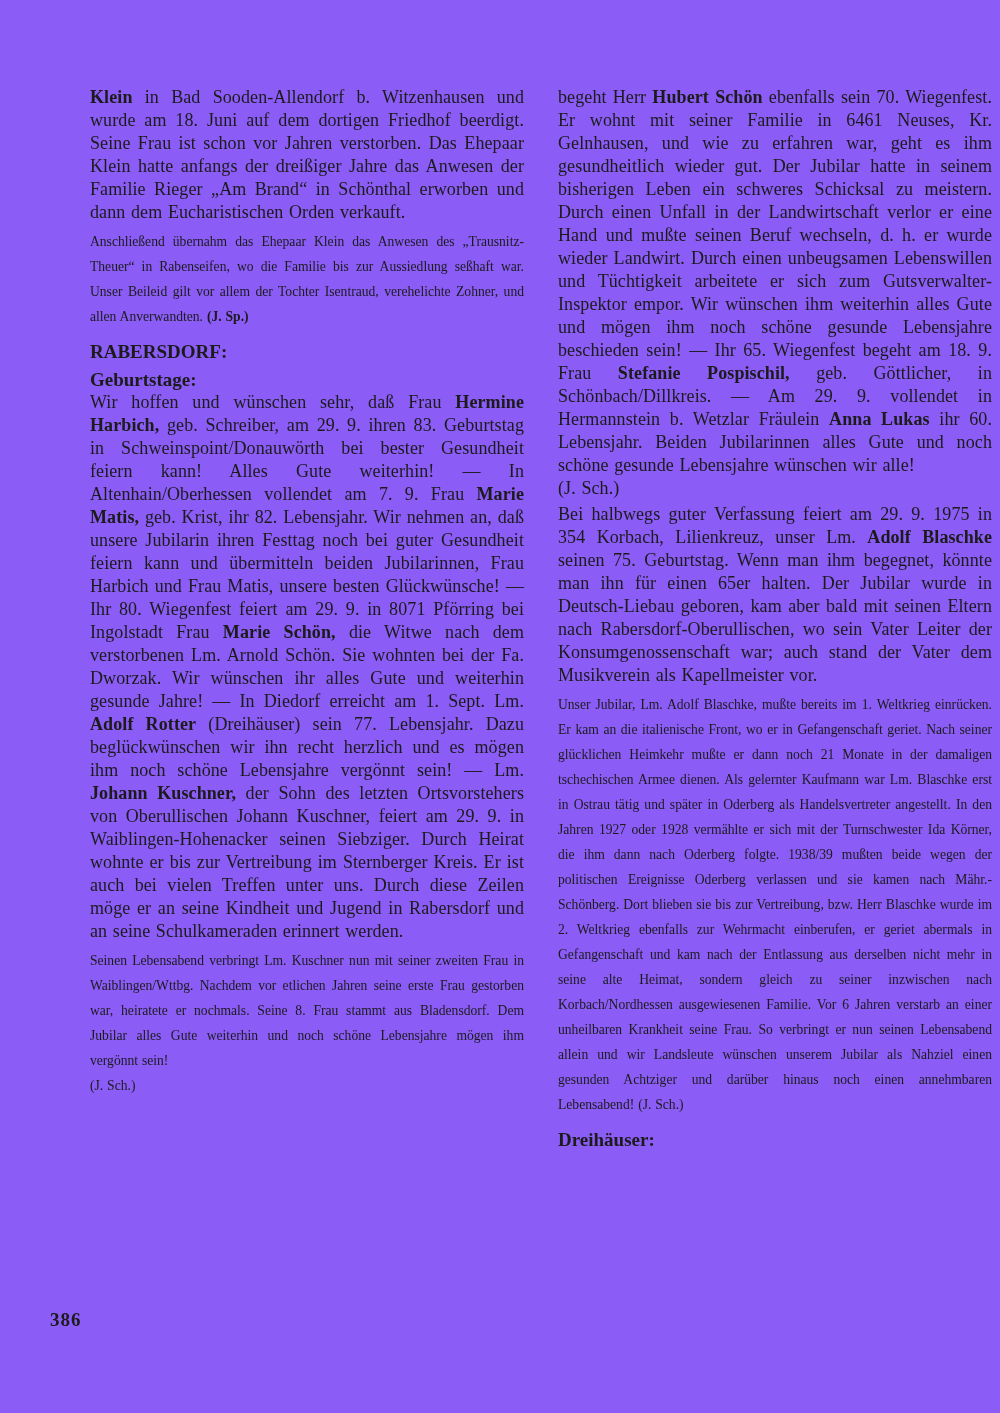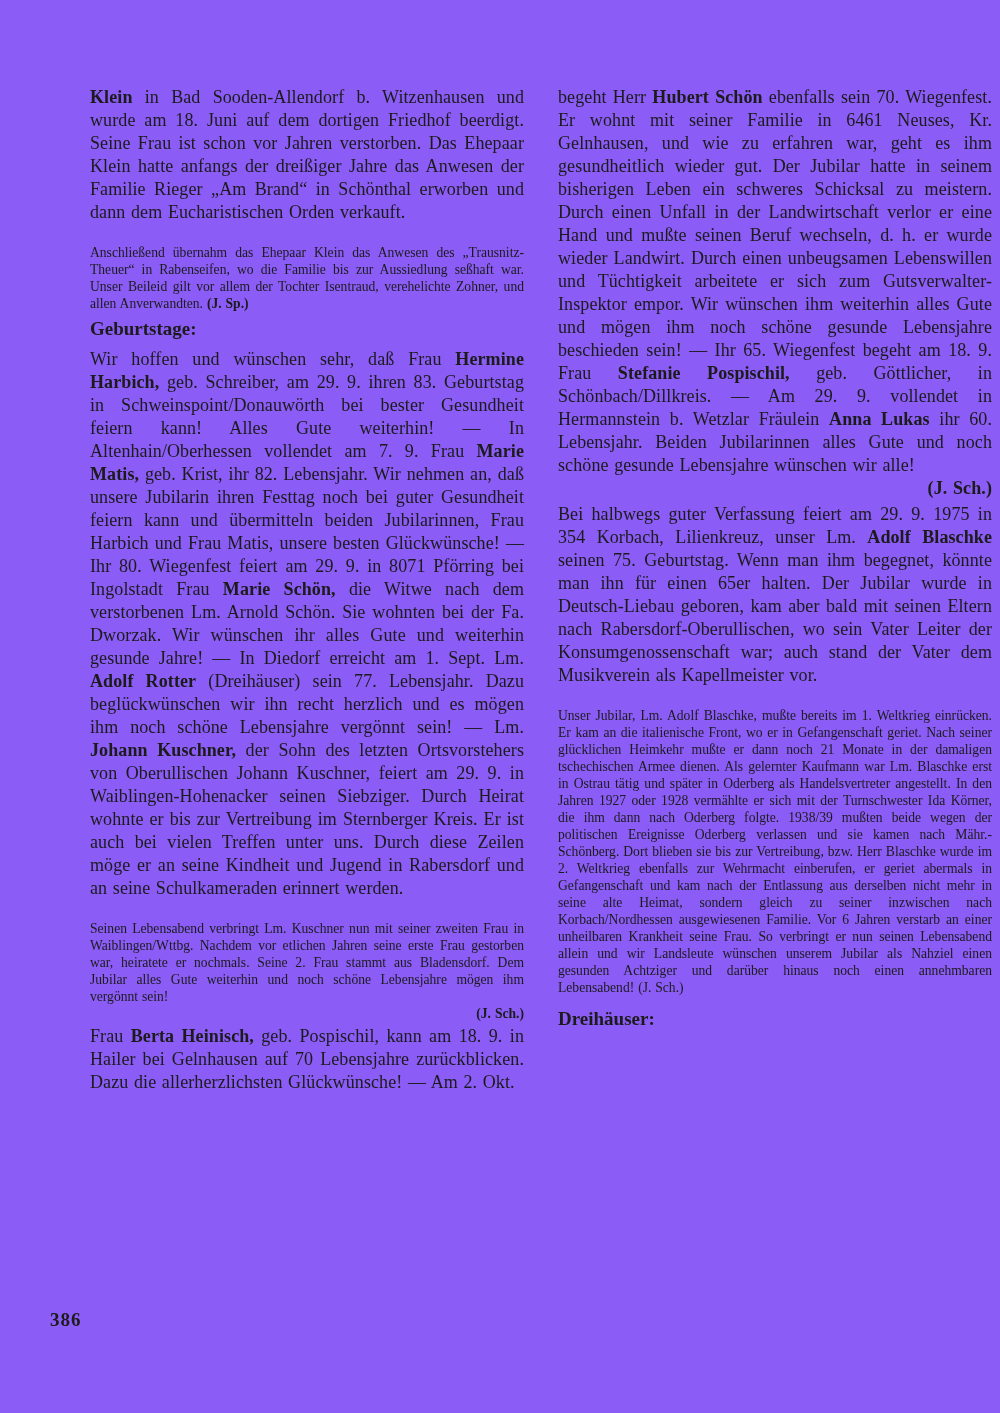--- a/index.html
+++ b/index.html
@@ -34,62 +34,61 @@
   p.para {
     font-size: 18px;
     line-height: 23px;
     text-align: justify;
     margin: 0 0 3px 0;
     word-spacing: 1px;
     letter-spacing: 0.1px;
   }
   p.fine {
     font-size: 13.6px;
-    line-height: 17px;
+    line-height: 25px;
     text-align: justify;
-    margin: 20px 0 3px 0;
+    margin: 5px 0 3px 0;
     word-spacing: 0.5px;
   }
   h2.heading {
     font-size: 19px;
     font-weight: 700;
     margin: 12px 0 2px 0;
   }
   h3.subheading {
     font-size: 19px;
     font-weight: 700;
-    margin: 6px 0 8px 0;
+    margin: 6px 0 0 0;
   }
   .b { font-weight: 700; }
   .signoff {
     display: block;
-    text-align: right;
-    font-weight: 700;
+    font-weight: 400;
   }
   .page-number {
     position: absolute;
     left: 50px;
     top: 1309px;
     font-size: 19px;
     font-weight: 700;
     letter-spacing: 1px;
   }
 </style>
 </head>
 <body>
 
 <div class="page">
   <div class="columns">
     <div class="column">
         <p class="para"><span class="b">Klein</span><span> in Bad Sooden-Allendorf b. Witzenhausen und wurde am 18. Juni auf dem dortigen Friedhof beerdigt. Seine Frau ist schon vor Jahren verstorben. Das Ehepaar Klein hatte anfangs der dreißiger Jahre das Anwesen der Familie Rieger „Am Brand“ in Schönthal erworben und dann dem Eucharistischen Orden verkauft.</span></p>
         <p class="fine"><span>Anschließend übernahm das Ehepaar Klein das Anwesen des „Trausnitz-Theuer“ in Rabenseifen, wo die Familie bis zur Aussiedlung seßhaft war. Unser Beileid gilt vor allem der Tochter Isentraud, verehelichte Zohner, und allen Anverwandten. </span><span class="b">(J. Sp.)</span></p>
+        <h2 class="heading">RABERSDORF:</h2>
         <h3 class="subheading">Geburtstage:</h3>
         <p class="para"><span>Wir hoffen und wünschen sehr, daß Frau </span><span class="b">Hermine Harbich,</span><span> geb. Schreiber, am 29. 9. ihren 83. Geburtstag in Schweinspoint/Donauwörth bei bester Gesundheit feiern kann! Alles Gute weiterhin! — In Altenhain/Oberhessen vollendet am 7. 9. Frau </span><span class="b">Marie Matis,</span><span> geb. Krist, ihr 82. Lebensjahr. Wir nehmen an, daß unsere Jubilarin ihren Festtag noch bei guter Gesundheit feiern kann und übermitteln beiden Jubilarinnen, Frau Harbich und Frau Matis, unsere besten Glückwünsche! — Ihr 80. Wiegenfest feiert am 29. 9. in 8071 Pförring bei Ingolstadt Frau </span><span class="b">Marie Schön,</span><span> die Witwe nach dem verstorbenen Lm. Arnold Schön. Sie wohnten bei der Fa. Dworzak. Wir wünschen ihr alles Gute und weiterhin gesunde Jahre! — In Diedorf erreicht am 1. Sept. Lm. </span><span class="b">Adolf Rotter</span><span> (Dreihäuser) sein 77. Lebensjahr. Dazu beglückwünschen wir ihn recht herzlich und es mögen ihm noch schöne Lebensjahre vergönnt sein! — Lm. </span><span class="b">Johann Kuschner,</span><span> der Sohn des letzten Ortsvorstehers von Oberullischen Johann Kuschner, feiert am 29. 9. in Waiblingen-Hohenacker seinen Siebziger. Durch Heirat wohnte er bis zur Vertreibung im Sternberger Kreis. Er ist auch bei vielen Treffen unter uns. Durch diese Zeilen möge er an seine Kindheit und Jugend in Rabersdorf und an seine Schulkameraden erinnert werden.</span></p>
-        <p class="fine"><span>Seinen Lebensabend verbringt Lm. Kuschner nun mit seiner zweiten Frau in Waiblingen/Wttbg. Nachdem vor etlichen Jahren seine erste Frau gestorben war, heiratete er nochmals. Seine 2. Frau stammt aus Bladensdorf. Dem Jubilar alles Gute weiterhin und noch schöne Lebensjahre mögen ihm vergönnt sein!</span><span class="signoff">(J. Sch.)</span></p>
-        <p class="para"><span>Frau </span><span class="b">Berta Heinisch,</span><span> geb. Pospischil, kann am 18. 9. in Hailer bei Gelnhausen auf 70 Lebensjahre zurückblicken. Dazu die allerherzlichsten Glückwünsche! — Am 2. Okt.</span></p>
+        <p class="fine"><span>Seinen Lebensabend verbringt Lm. Kuschner nun mit seiner zweiten Frau in Waiblingen/Wttbg. Nachdem vor etlichen Jahren seine erste Frau gestorben war, heiratete er nochmals. Seine 8. Frau stammt aus Bladensdorf. Dem Jubilar alles Gute weiterhin und noch schöne Lebensjahre mögen ihm vergönnt sein!</span><span class="signoff">(J. Sch.)</span></p>
       </div>
     <div class="column">
         <p class="para"><span>begeht Herr </span><span class="b">Hubert Schön</span><span> ebenfalls sein 70. Wiegenfest. Er wohnt mit seiner Familie in 6461 Neuses, Kr. Gelnhausen, und wie zu erfahren war, geht es ihm gesundheitlich wieder gut. Der Jubilar hatte in seinem bisherigen Leben ein schweres Schicksal zu meistern. Durch einen Unfall in der Landwirtschaft verlor er eine Hand und mußte seinen Beruf wechseln, d. h. er wurde wieder Landwirt. Durch einen unbeugsamen Lebenswillen und Tüchtigkeit arbeitete er sich zum Gutsverwalter-Inspektor empor. Wir wünschen ihm weiterhin alles Gute und mögen ihm noch schöne gesunde Lebensjahre beschieden sein! — Ihr 65. Wiegenfest begeht am 18. 9. Frau </span><span class="b">Stefanie Pospischil,</span><span> geb. Göttlicher, in Schönbach/Dillkreis. — Am 29. 9. vollendet in Hermannstein b. Wetzlar Fräulein </span><span class="b">Anna Lukas</span><span> ihr 60. Lebensjahr. Beiden Jubilarinnen alles Gute und noch schöne gesunde Lebensjahre wünschen wir alle!</span><span class="signoff">(J. Sch.)</span></p>
         <p class="para"><span>Bei halbwegs guter Verfassung feiert am 29. 9. 1975 in 354 Korbach, Lilienkreuz, unser Lm. </span><span class="b">Adolf Blaschke</span><span> seinen 75. Geburtstag. Wenn man ihm begegnet, könnte man ihn für einen 65er halten. Der Jubilar wurde in Deutsch-Liebau geboren, kam aber bald mit seinen Eltern nach Rabersdorf-Oberullischen, wo sein Vater Leiter der Konsumgenossenschaft war; auch stand der Vater dem Musikverein als Kapellmeister vor.</span></p>
         <p class="fine"><span>Unser Jubilar, Lm. Adolf Blaschke, mußte bereits im 1. Weltkrieg einrücken. Er kam an die italienische Front, wo er in Gefangenschaft geriet. Nach seiner glücklichen Heimkehr mußte er dann noch 21 Monate in der damaligen tschechischen Armee dienen. Als gelernter Kaufmann war Lm. Blaschke erst in Ostrau tätig und später in Oderberg als Handelsvertreter angestellt. In den Jahren 1927 oder 1928 vermählte er sich mit der Turnschwester Ida Körner, die ihm dann nach Oderberg folgte. 1938/39 mußten beide wegen der politischen Ereignisse Oderberg verlassen und sie kamen nach Mähr.-Schönberg. Dort blieben sie bis zur Vertreibung, bzw. Herr Blaschke wurde im 2. Weltkrieg ebenfalls zur Wehrmacht einberufen, er geriet abermals in Gefangenschaft und kam nach der Entlassung aus derselben nicht mehr in seine alte Heimat, sondern gleich zu seiner inzwischen nach Korbach/Nordhessen ausgewiesenen Familie. Vor 6 Jahren verstarb an einer unheilbaren Krankheit seine Frau. So verbringt er nun seinen Lebensabend allein und wir Landsleute wünschen unserem Jubilar als Nahziel einen gesunden Achtziger und darüber hinaus noch einen annehmbaren Lebensabend! (J. Sch.)</span></p>
         <h2 class="heading">Dreihäuser:</h2>
       </div>
   </div>
   <div class="page-number">386</div>
 </div>

